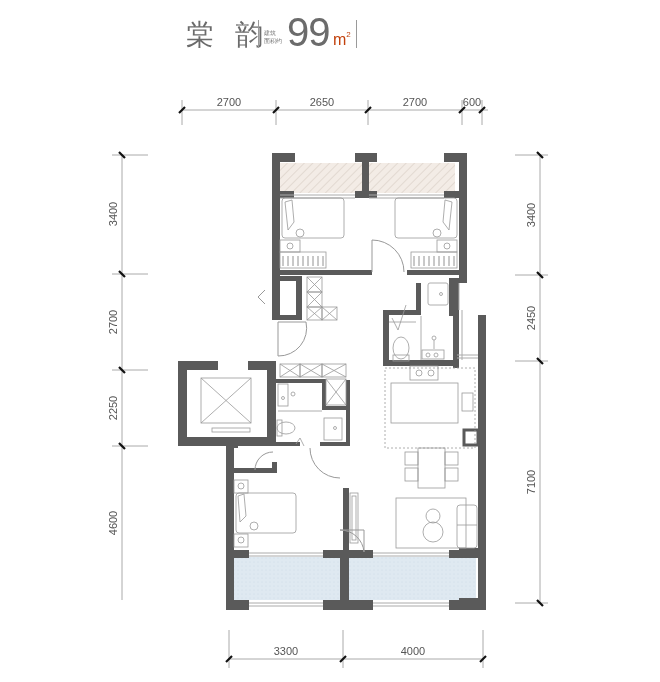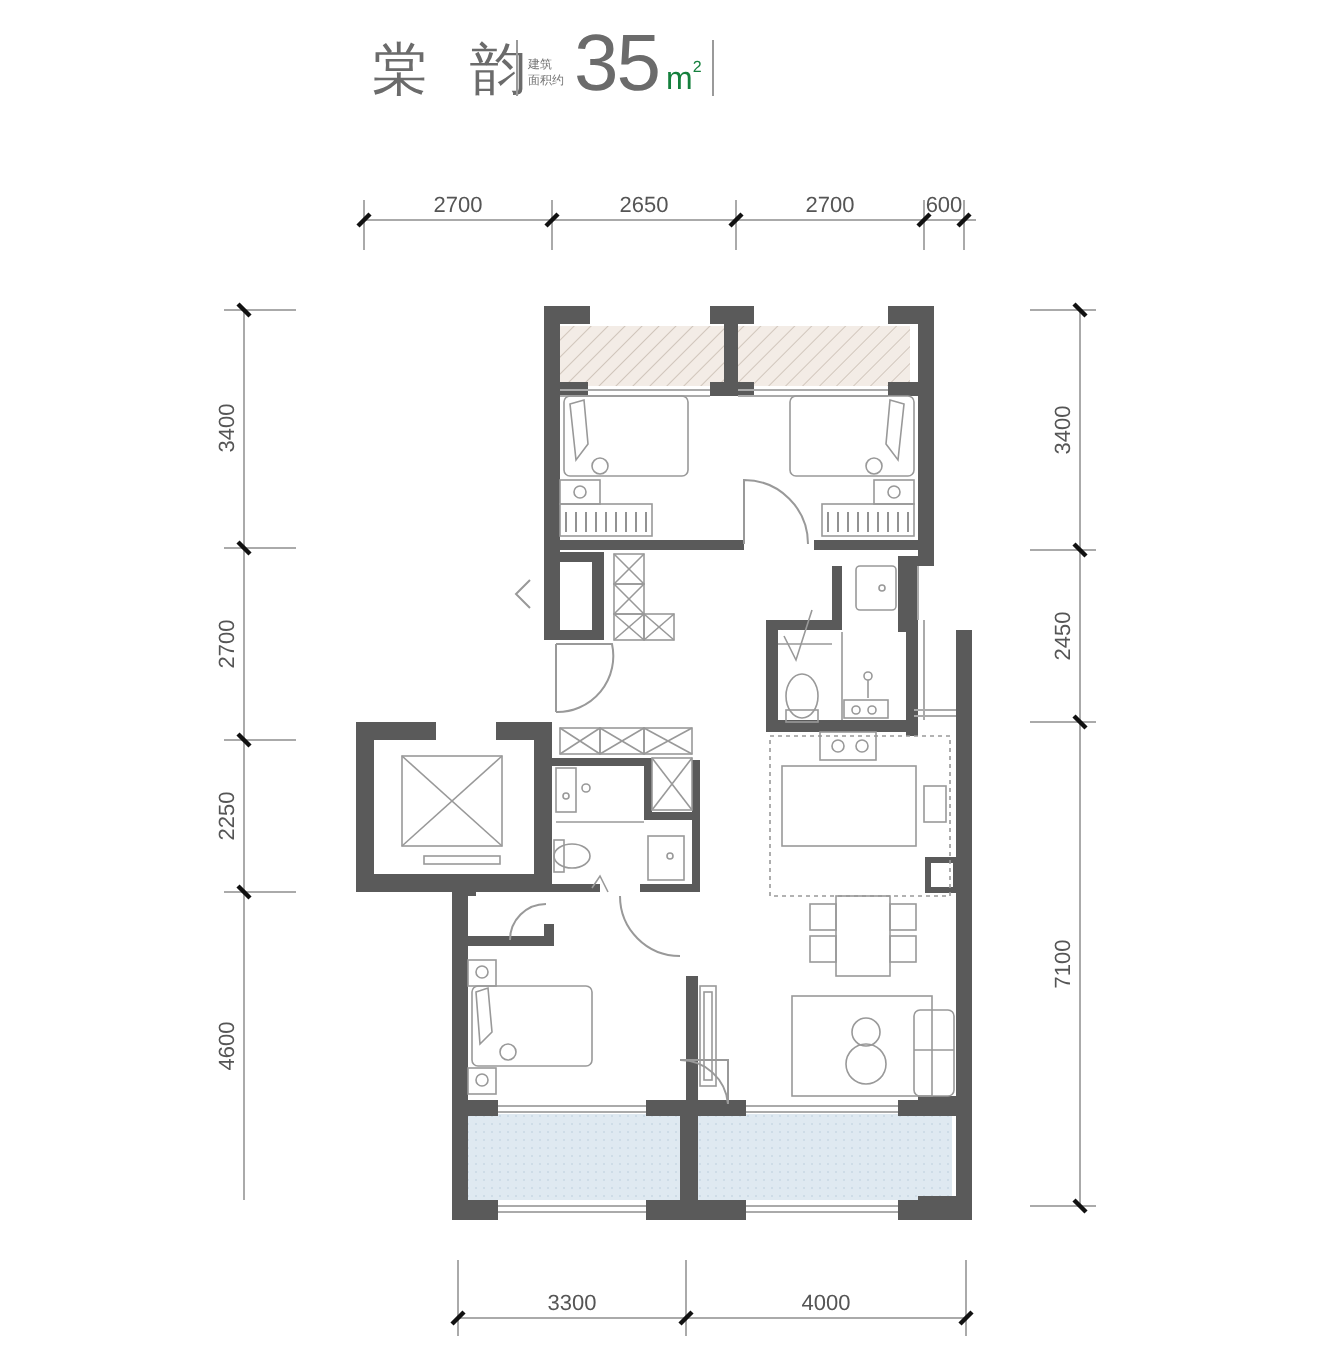--- a/index.html
+++ b/index.html
@@ -6,38 +6,38 @@
   body { width:660px; height:682px; position:relative; overflow:hidden;
          font-family:"Liberation Sans", "DejaVu Sans", sans-serif; color:#555; }
   .header { position:absolute; top:12px; left:0; width:660px; height:40px; }
   .title-name { position:absolute; left:186px; top:4px; font-size:28px; color:#6b6b6b;
                 letter-spacing:6px; font-family:"DejaVu Sans", sans-serif; }
   .sep { position:absolute; top:8px; width:1px; height:28px; background:#9a9a9a; }
   .area-label { position:absolute; left:264px; top:17px; font-size:6px; line-height:8px; color:#777;
                 width:22px; font-family:"DejaVu Sans", sans-serif; }
   .area-num { position:absolute; left:287px; top:-2px; font-size:40px; color:#6b6b6b;
               font-family:"Liberation Sans", sans-serif; letter-spacing:-1px; }
-  .area-unit { position:absolute; left:333px; top:19px; font-size:16px; color:#15803d; }
+  .area-unit { position:absolute; left:333px; top:19px; font-size:16px; color:#c2410c; }
   .area-unit sup { font-size:8px; position:relative; top:-2px; }
   .layout-type { position:absolute; left:374px; top:11px; font-size:17px; color:#6b6b6b;
                  letter-spacing:2px; font-family:"DejaVu Sans", sans-serif; }
   svg.plan { position:absolute; left:0; top:0; }
   .dim-text { font-family:"Liberation Sans", sans-serif; font-size:11px; fill:#555; }
 </style>
 </head>
 <body>
 
 <div class="header">
   <div class="title-name">棠 韵</div>
   <div class="sep" style="left:258px"></div>
   <div class="area-label">
     <div>建筑</div>
     <div>面积约</div>
   </div>
-  <div class="area-num">35</div>
+  <div class="area-num">99</div>
   <div class="area-unit"><span>m</span><sup>2</sup></div>
   <div class="sep" style="left:356px"></div>
 </div>
 
 <svg class="plan" width="660" height="682" viewBox="0 0 660 682">
   <defs>
     <pattern id="hatch" width="6" height="6" patternUnits="userSpaceOnUse" patternTransform="rotate(45)">
       <rect width="6" height="6" fill="#f3ece6"></rect>
       <line x1="0" y1="0" x2="0" y2="6" stroke="#c9bdb2" stroke-width="0.8"></line>
     </pattern>

